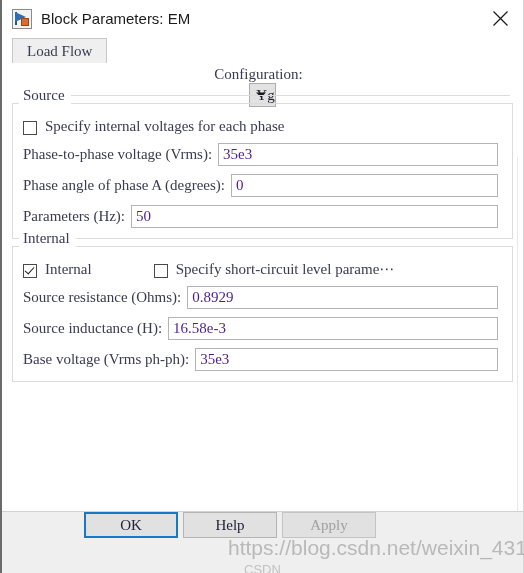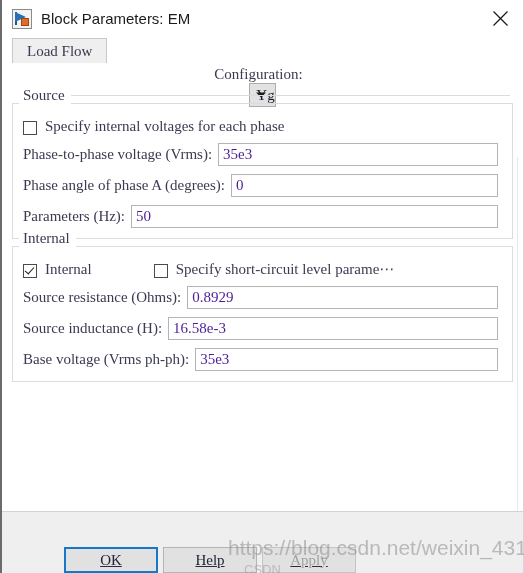--- a/index.html
+++ b/index.html
@@ -317,26 +317,25 @@
     min-width: 0;
   }
 
   
   #footer {
     height: 62px;
     min-height: 62px;
     background: #efefef;
     border-top: 1px solid #d2d2d2;
     display: flex;
-    align-items: flex-end;
+    align-items: flex-start;
     justify-content: flex-start;
-    padding-left: 62px;
-    position: relative;
-    box-sizing: border-box;
-    text-decoration: underline;
+    padding-left: 82px;
+    position: relative;
+    box-sizing: border-box;
   }
   .dlg-button {
     width: 94px;
     height: 26px;
     background: #e1e1e1;
     border: 1px solid #b4b4b4;
     box-sizing: border-box;
     font-family: "Liberation Serif", "DejaVu Serif", serif;
     font-size: 15px;
     color: #23233a;

